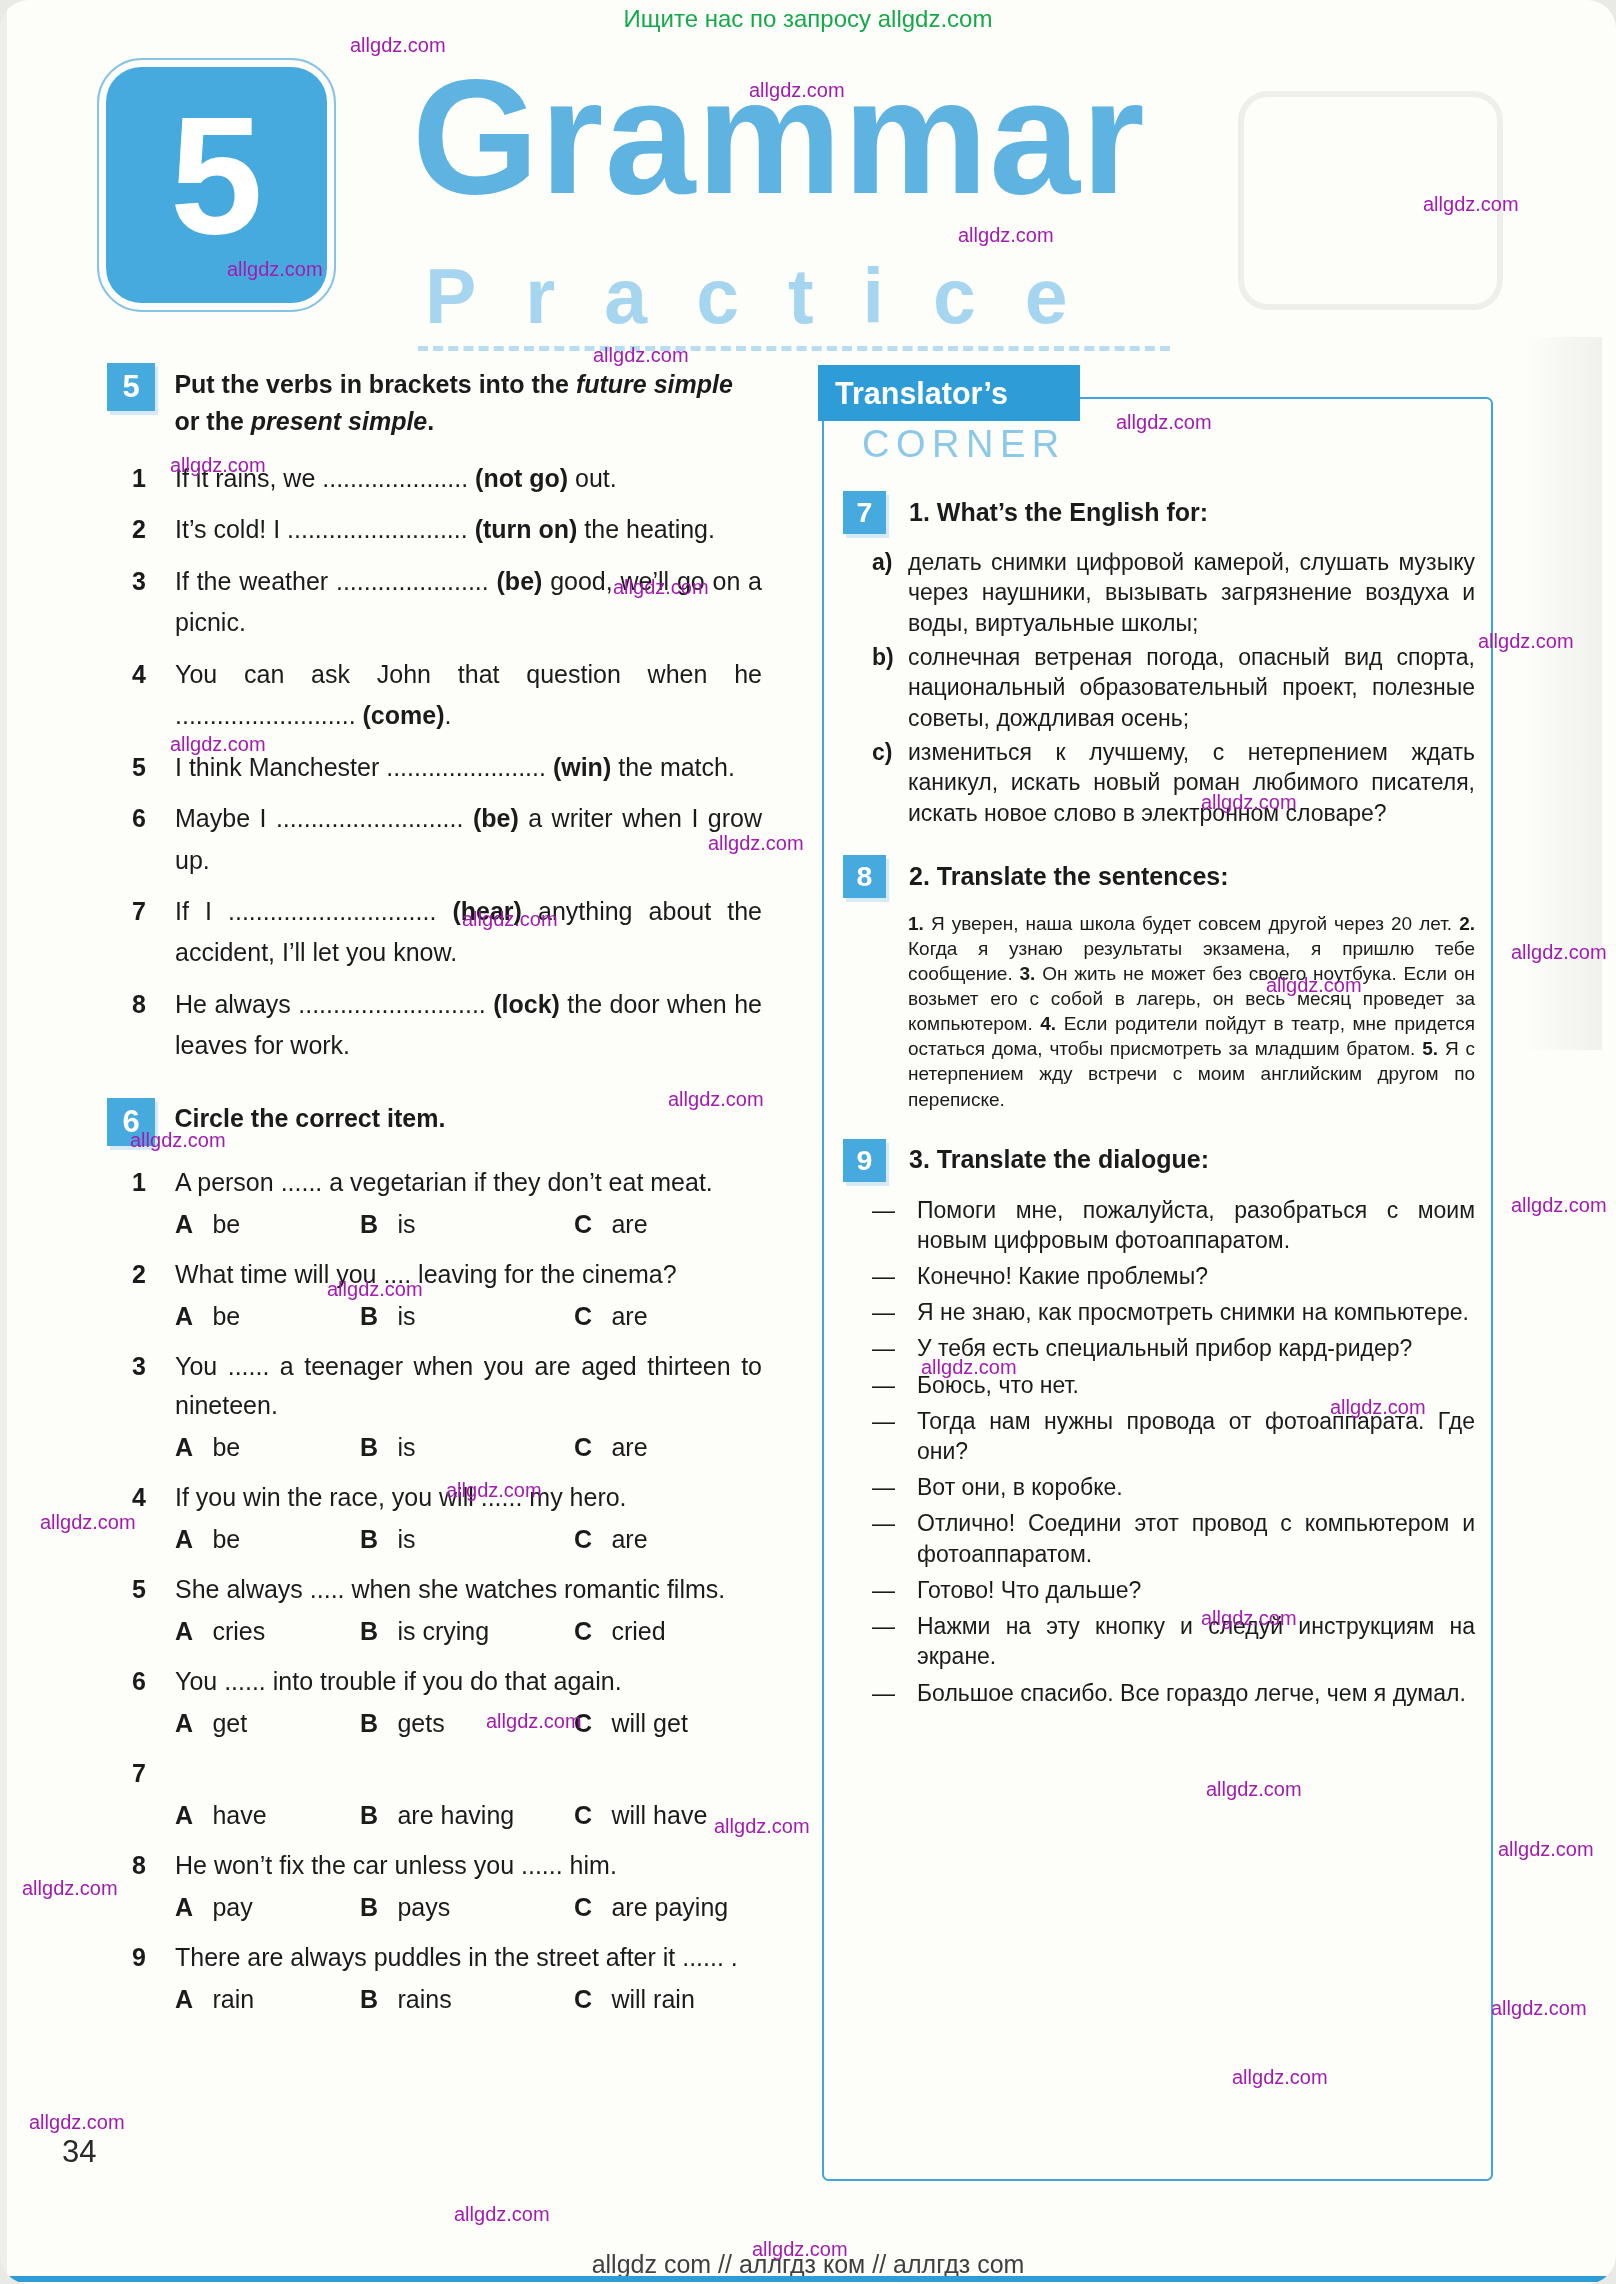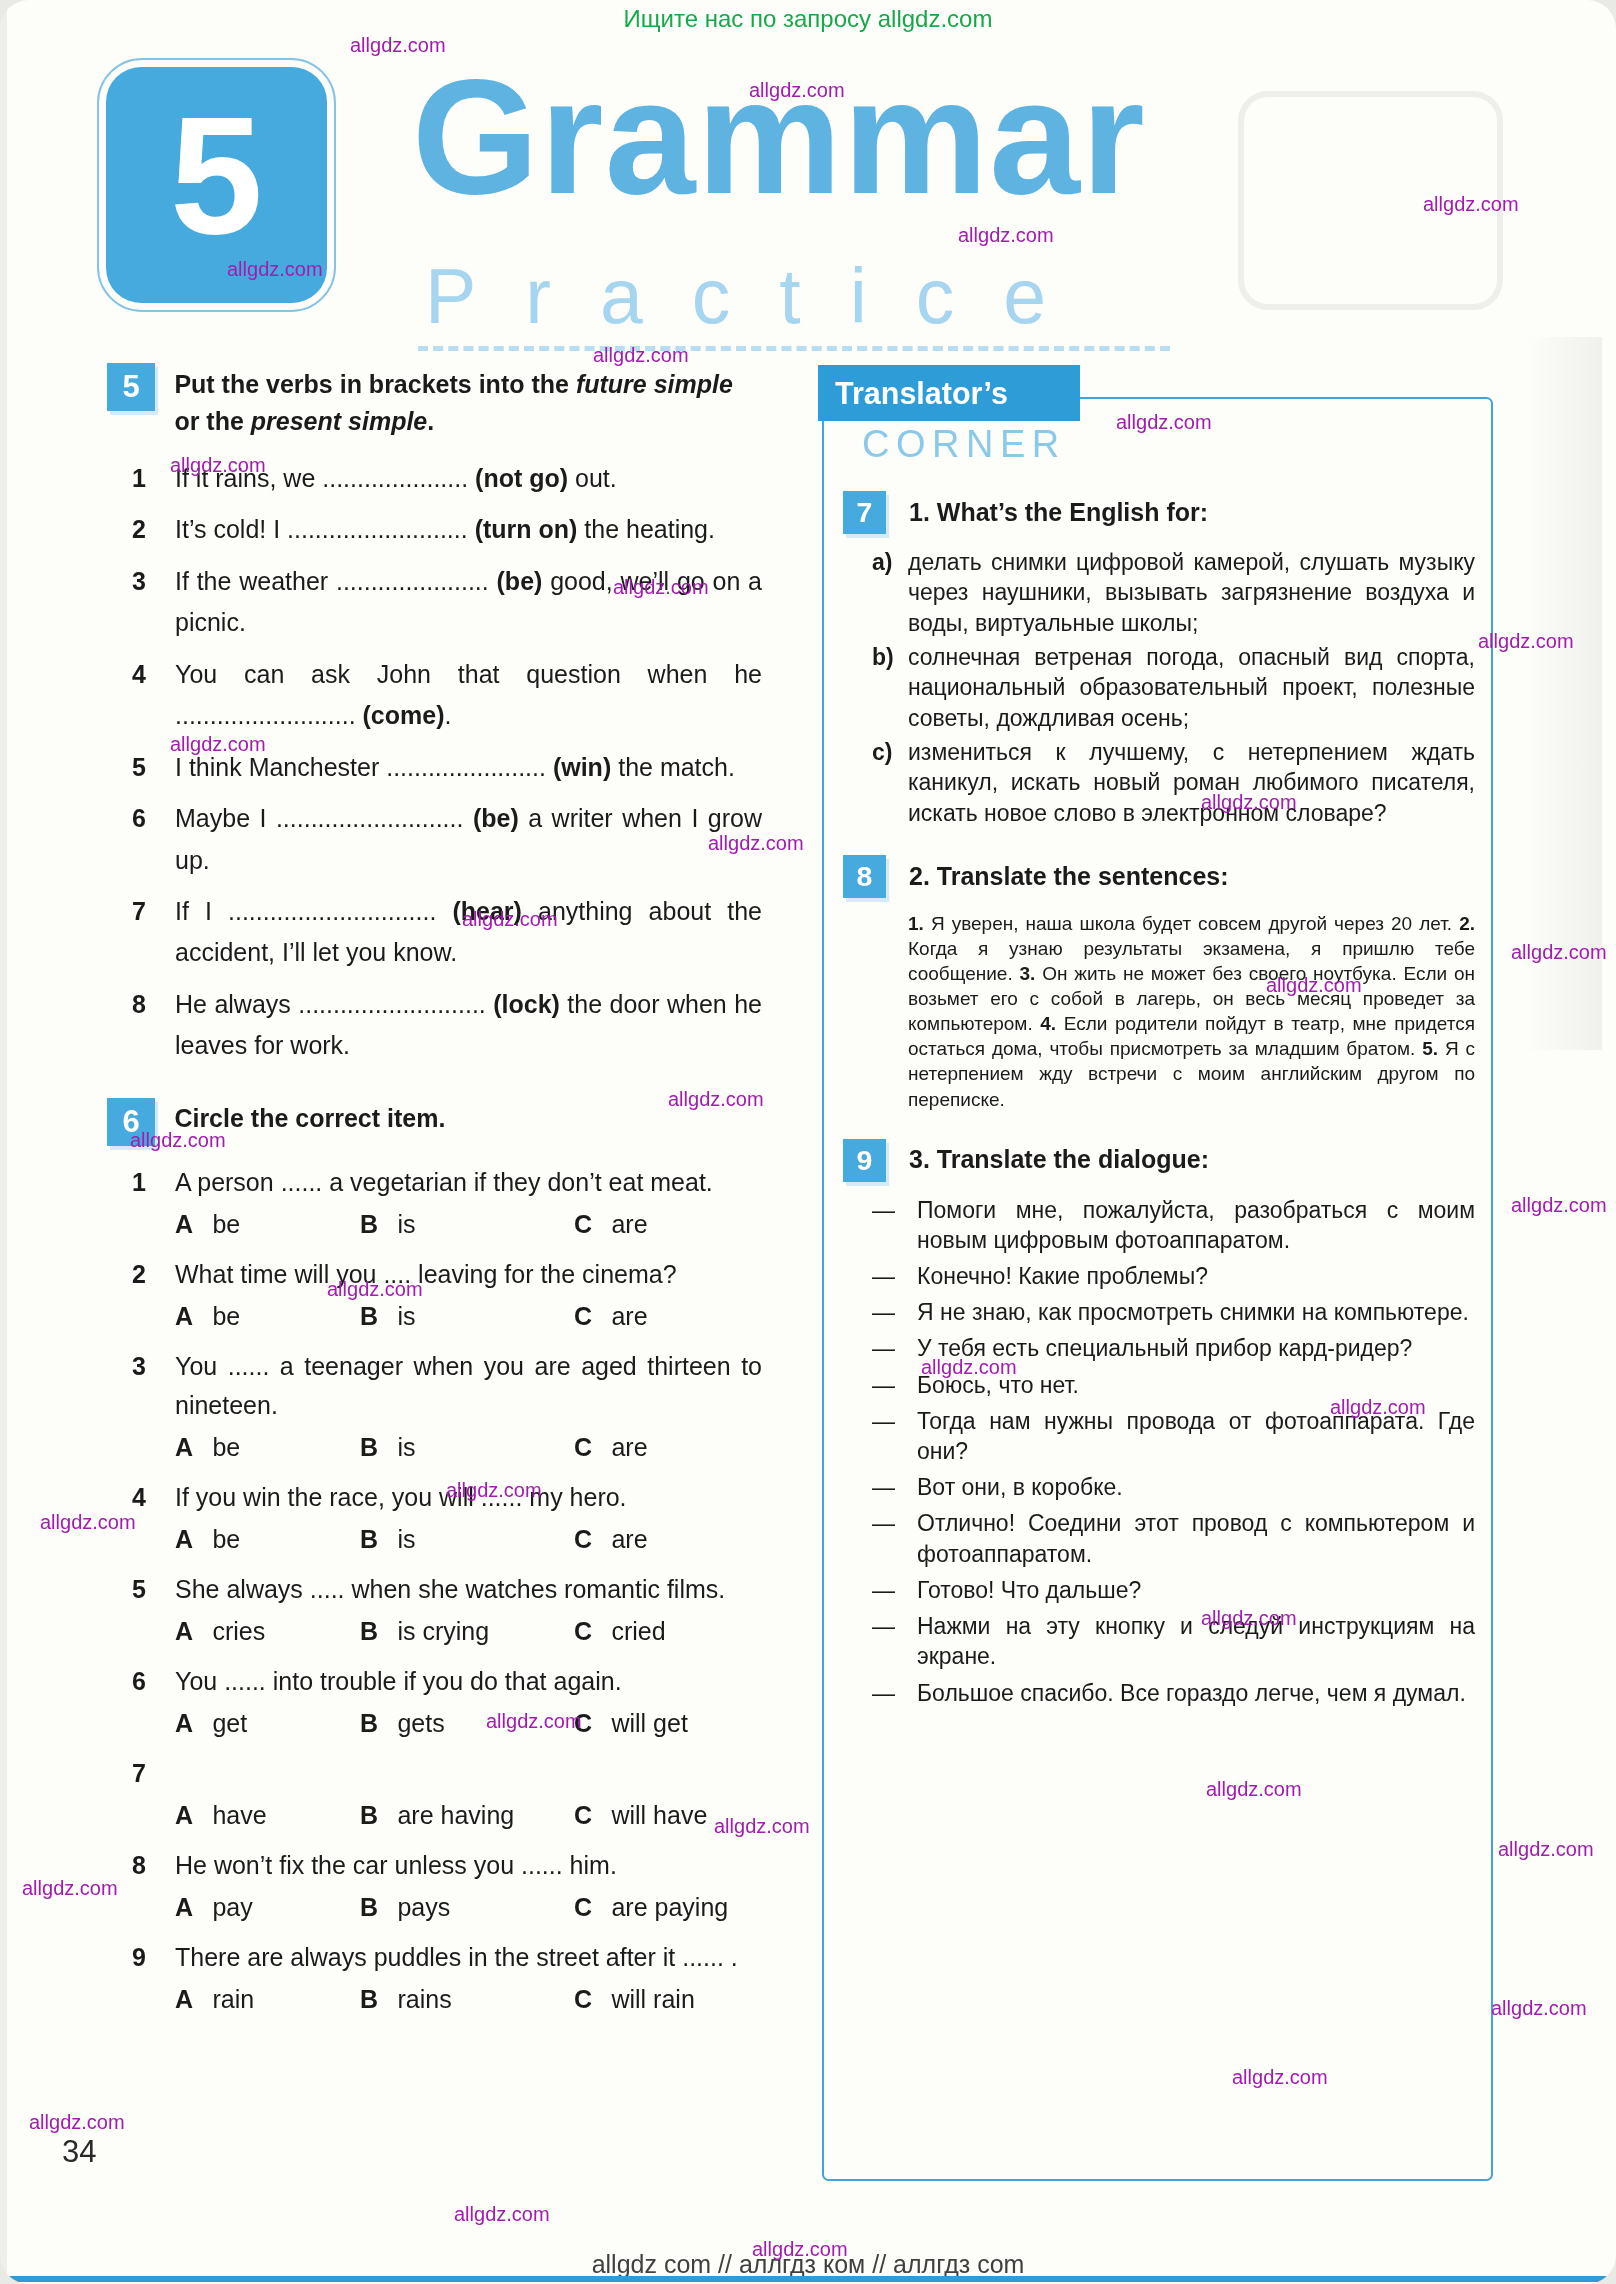--- a/index.html
+++ b/index.html
@@ -15,21 +15,21 @@
   
   .unit-box{position:absolute;left:97px;top:58px;width:239px;height:254px;
         border:2.6px solid #85c4e7;border-radius:45px;padding:7.1px;box-sizing:border-box;}
   .unit-fill{width:100%;height:100%;background:#47aade;border-radius:35px;
         display:flex;align-items:center;justify-content:center;}
   .unit-num{font-size:167px;font-weight:bold;color:#ffffff;transform:translateY(-10.4px);}
   
   .title{position:absolute;left:412px;top:51px;font-size:163px;font-weight:bold;
         color:#5fb3e1;letter-spacing:1.3px;line-height:1.05;}
   .subtitle{position:absolute;left:425px;top:252px;font-size:77px;color:#a6d5ef;
-        letter-spacing:49px;white-space:nowrap;}
+        letter-spacing:49px;white-space:nowrap;font-weight:bold;}
   .dash-line{position:absolute;left:418px;top:346px;width:752px;height:0;
         border-top:5.2px dashed #b8dcf2;}
   
   .num-sq{width:48px;height:48px;background:#47aade;color:#fff;font-size:31px;font-weight:bold;
         display:flex;align-items:center;justify-content:center;flex:0 0 48px;
         box-shadow:3.2px 3.9px 0 rgba(71,170,222,0.22);}
   .num-sq.sm{width:43px;height:43px;flex:0 0 43px;font-size:28.5px;}
   
   .left-col{position:absolute;left:107px;top:363px;width:655px;}
   .ex-header{display:flex;gap:19.4px;margin-bottom:17px;}

